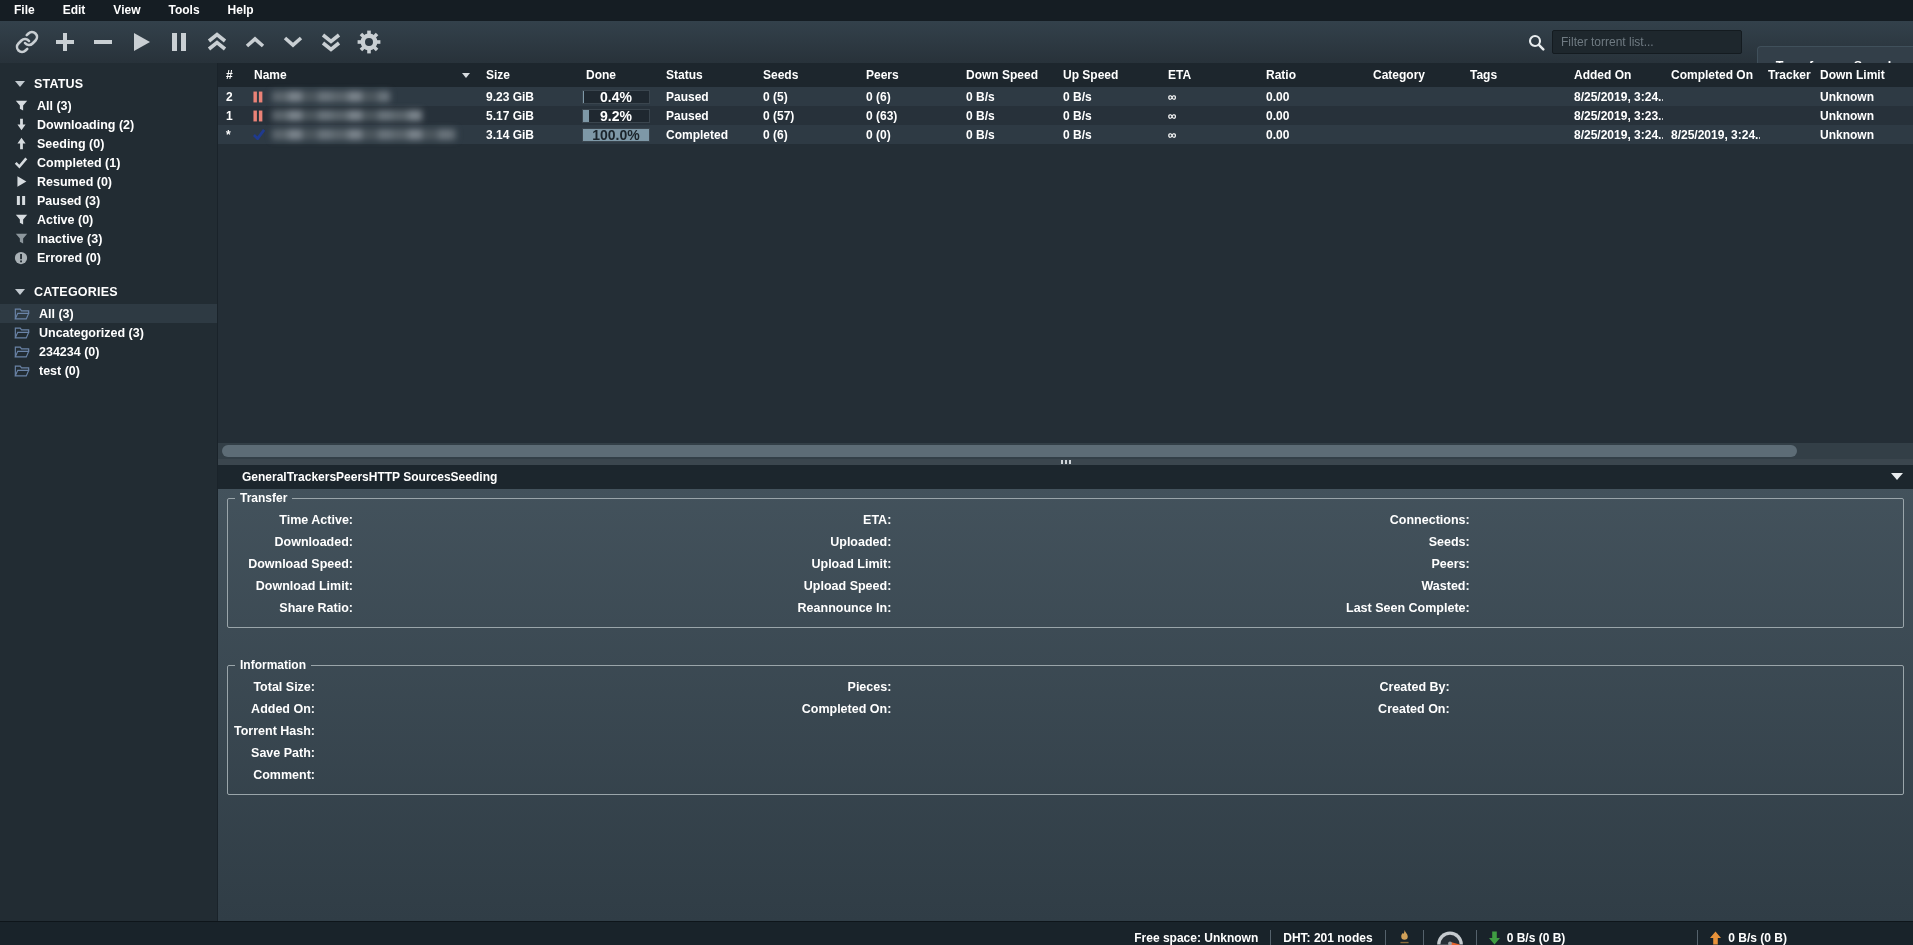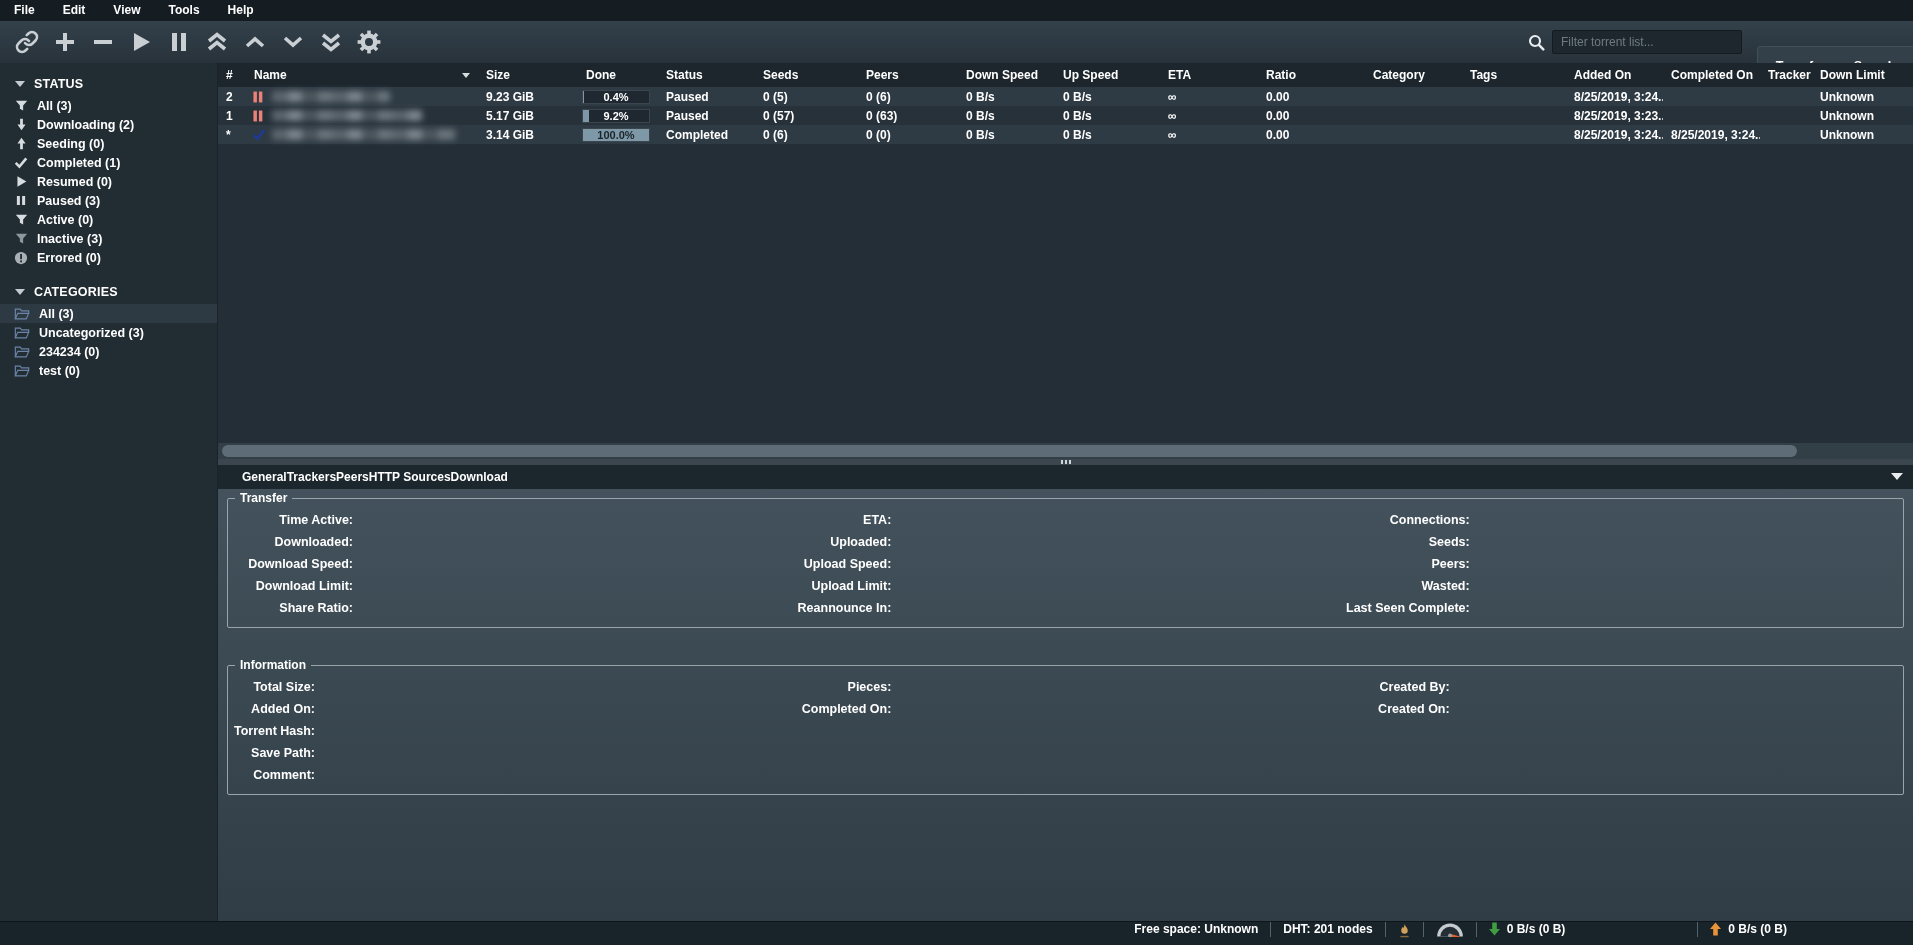--- a/index.html
+++ b/index.html
@@ -51,21 +51,21 @@
   .drow { height:19px; font-size:12px; }
   .drow:nth-child(odd) { background:#27313a; }
   .drow:nth-child(even) { background:#2e3a44; }
   .dcell { padding-left:8px; white-space:nowrap; overflow:hidden; }
   .cell-name { display:flex; align-items:center; gap:7px; padding-left:7px; }
   .sticon { width:12px; height:12px; flex:none; display:flex; align-items:center; }
   .nameblur { height:11px; border-radius:1px; flex:none;
     background:repeating-linear-gradient(90deg,#5c666d 0 16px,#7b848c 16px 30px,#4d575e 30px 46px,#6a747c 46px 60px);
     filter:blur(3px); }
   .pbar { width:68px; height:14px; margin-left:4px; background:#1f2830; border:1px solid #3a454e;
-    position:relative; display:flex; align-items:center; justify-content:center; font-size:11px; }
+    position:relative; display:flex; align-items:center; justify-content:center; font-size:14px; }
   .pfill { position:absolute; left:0; top:0; bottom:0; background:#7e98a7; }
   .ptext { position:relative; z-index:1; }
   .done-full .ptext { color:#1b242b; }
 
   
   .hscroll { position:absolute; left:218px; right:0; top:443px; height:16px; background:#333f47; }
   .hthumb { position:absolute; left:4px; top:2px; height:12px; width:1575px; background:#5d6c76; border-radius:6px; }
   .splitter { position:absolute; left:218px; right:0; top:459px; height:6px; background:#3b464e;
     display:flex; align-items:center; justify-content:center; gap:2px; }
   .splitter i { width:2px; height:4px; background:#cfd5d9; display:block; }
@@ -80,21 +80,21 @@
   fieldset { border:1px solid #9aa5aa; border-radius:2px; margin:2px 9px 14px 9px; padding:4px 0 8px 0; }
   legend { font-size:12px; font-weight:700; color:#fff; margin-left:7px; padding:0 5px; }
   .fcols { display:grid; grid-template-columns:1fr 1fr 1fr; }
   .fcol .frow { height:22px; display:grid; grid-template-columns:var(--lw,140px) 1fr; align-items:center; }
   .flabel { text-align:right; font-size:12.5px; font-weight:600; padding-right:5px; white-space:nowrap; }
   .fs-gap { height:14px; }
   .info-c1 { --lw:92px; }
 
   
   .statusbar { position:absolute; left:0; right:0; bottom:0; height:24px; background:#19232a;
-    border-top:1px solid #0e151a; display:flex; align-items:flex-start; justify-content:flex-end;
+    border-top:1px solid #0e151a; display:flex; align-items:flex-end; justify-content:flex-end;
     padding-right:126px; font-size:12px; font-weight:700; }
   .sb-sep { width:1px; height:15px; background:#55626c; margin:0 12px; flex:none; }
   .sb-item { display:flex; align-items:center; gap:7px; white-space:nowrap; }
   .sb-spacer { width:120px; }
 </style>
 </head>
 <body>
 
 <div class="menubar">
   <div class="mitem">File</div>
@@ -444,21 +444,21 @@
     <i></i>
     <i></i>
 </div>
 
 <div class="details">
   <div class="dtabs">
     <span class="dtab">General</span>
     <span class="dtab">Trackers</span>
     <span class="dtab">Peers</span>
     <span class="dtab">HTTP Sources</span>
-    <span class="dtab">Download</span>
+    <span class="dtab">Seeding</span>
     <span class="dtabs-chevron"></span>
   </div>
 
   <fieldset>
     <legend>Transfer</legend>
     <div class="fcols">
       <div class="fcol" style="--lw:130px">
         <div class="frow">
             <span class="flabel">Time Active:</span>
             <span></span>
@@ -483,25 +483,25 @@
       <div class="fcol" style="--lw:110px">
         <div class="frow">
             <span class="flabel">ETA:</span>
             <span></span>
           </div>
         <div class="frow">
             <span class="flabel">Uploaded:</span>
             <span></span>
           </div>
         <div class="frow">
+            <span class="flabel">Upload Limit:</span>
+            <span></span>
+          </div>
+        <div class="frow">
             <span class="flabel">Upload Speed:</span>
-            <span></span>
-          </div>
-        <div class="frow">
-            <span class="flabel">Upload Limit:</span>
             <span></span>
           </div>
         <div class="frow">
             <span class="flabel">Reannounce In:</span>
             <span></span>
           </div>
       </div>
       <div class="fcol" style="--lw:130px">
         <div class="frow">
             <span class="flabel">Connections:</span>

